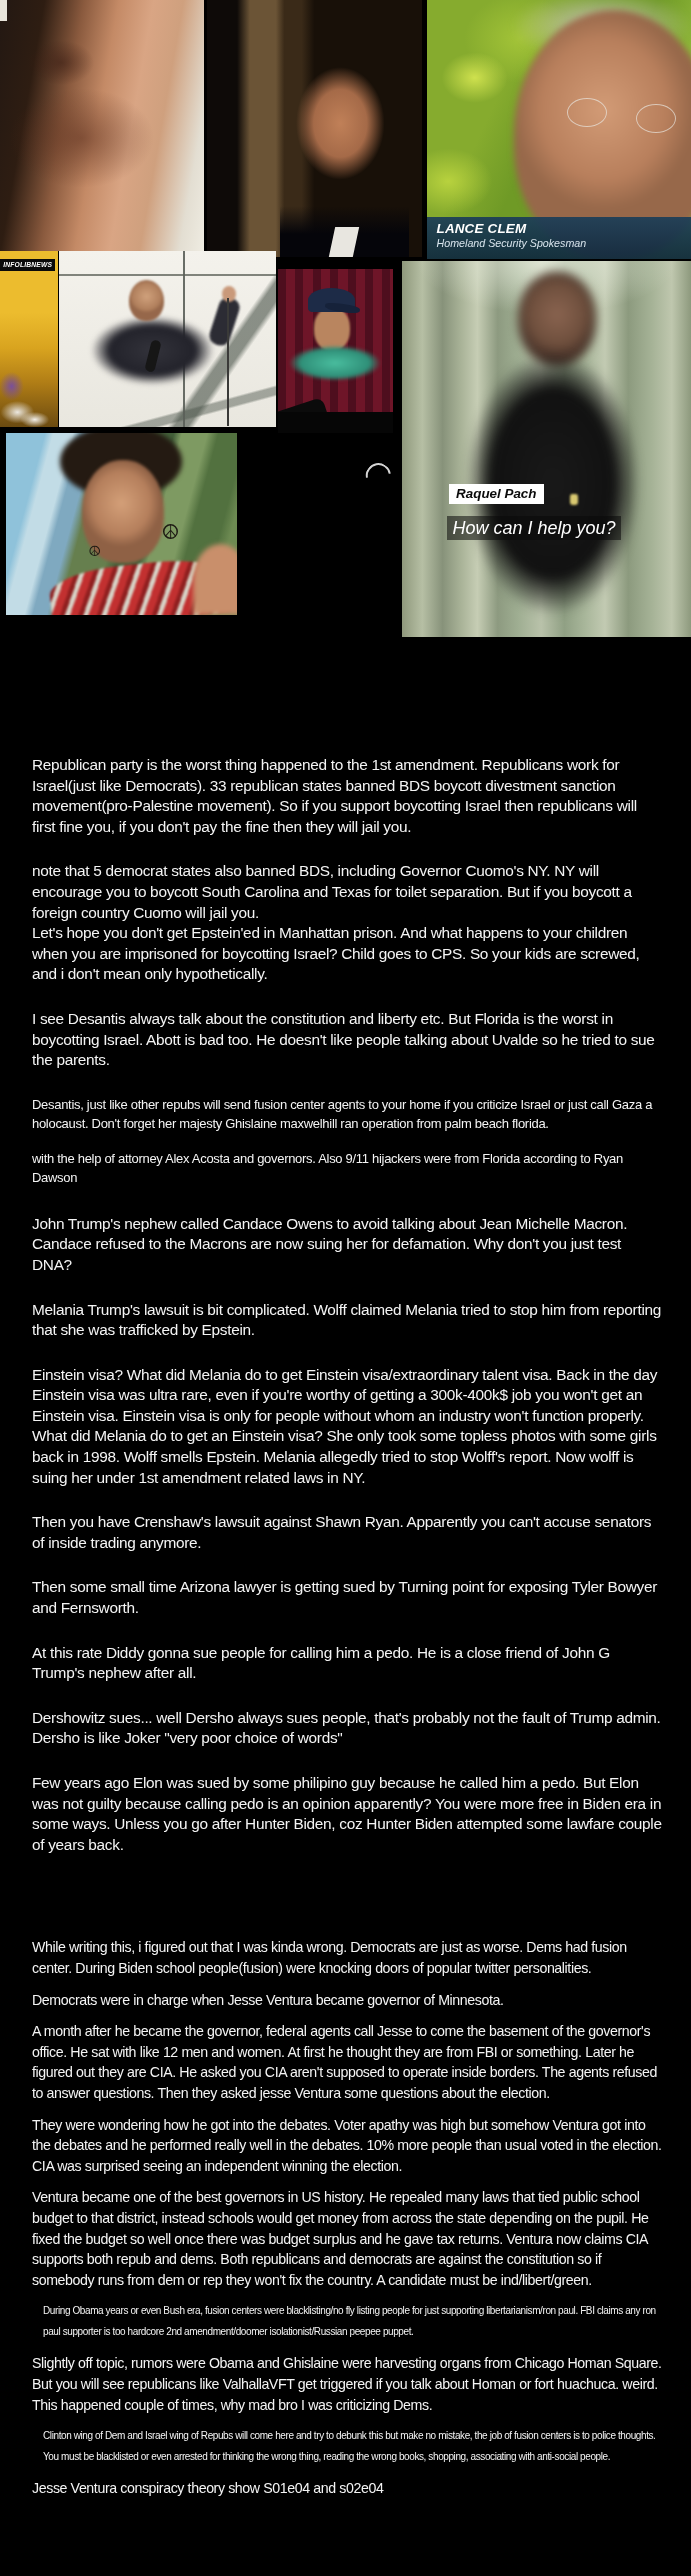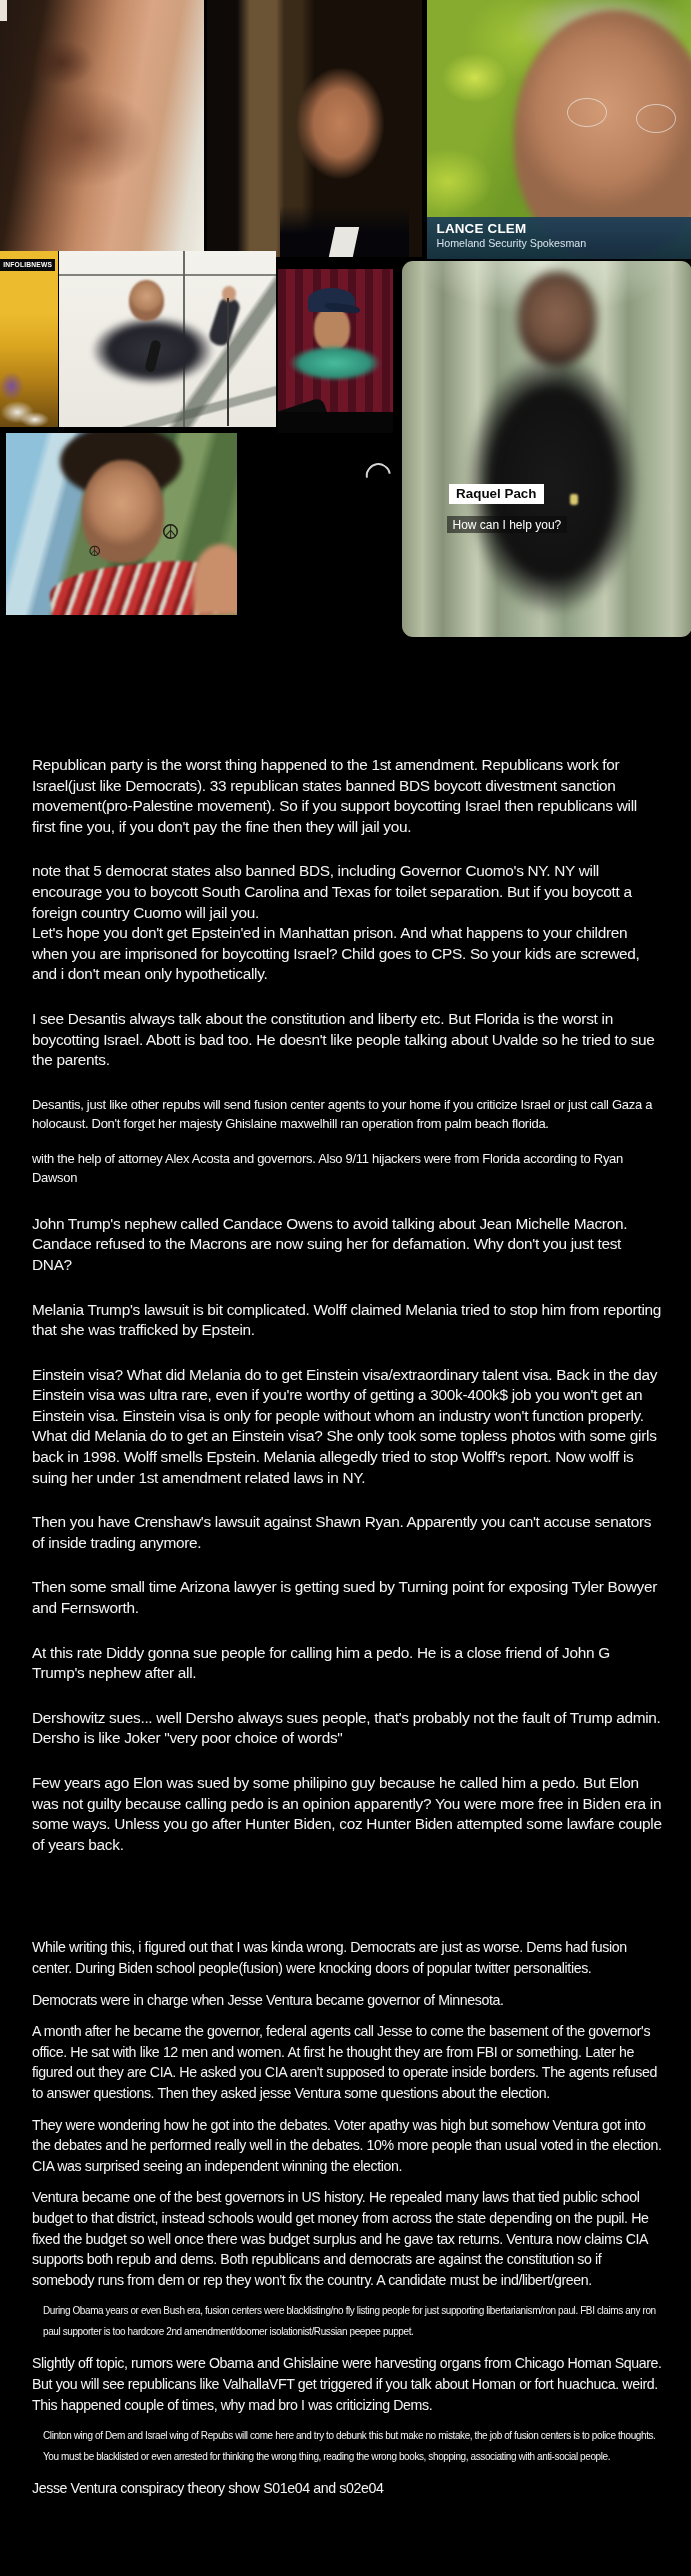--- a/index.html
+++ b/index.html
@@ -1,20 +1,20 @@
 <!DOCTYPE html>
 <html style="font-size:12.7px"><head>
 <meta charset="utf-8">
 <style>
   html,body{margin:0;padding:0;background:#000;}
   .canvas{position:relative;width:692px;height:2576px;background:#000;overflow:hidden;
           font-family:"Liberation Sans","DejaVu Sans",sans-serif;}
   
   #collage{position:absolute;left:0;top:0;width:692px;height:636px;background:#000;}
-  .tile{position:absolute;overflow:hidden;}
+  .tile{position:absolute;overflow:hidden;font-style:italic;}
   .blob{position:absolute;}
   
   .tile-a{left:0;top:0;width:204px;height:251px;
     background:
       radial-gradient(103px 71px at 40% 55%, rgba(90,45,28,.55), transparent 70%),
       radial-gradient(47px 32px at 30% 25%, rgba(60,30,20,.6), transparent 70%),
       linear-gradient(100deg,#231812 0%,#2e1d12 18%,#8a5a3e 34%,#c48a66 48%,#d9a584 62%,#cfa07e 74%,#e3ded2 90%,#efece2 100%);}
   .sliver{left:0;top:0;width:7.1px;height:20.6px;background:#e8e4da;}
   
   .tile-b{left:207px;top:0;width:215px;height:257px;
@@ -75,29 +75,29 @@
   .cap-e{left:30px;top:19px;width:47px;height:24px;border-radius:50% 50% 12% 12%;background:#1d2b47;}
   .brim-e{left:47px;top:35px;width:35px;height:8px;border-radius:40%;background:#16223a;transform:rotate(8deg);}
   .face-e{left:36px;top:38px;width:36px;height:44px;border-radius:46%;background:#b9855f;filter:blur(0.8px);}
   .hoodie-e{left:11px;top:76px;width:92px;height:82px;
     background:radial-gradient(closest-side at 50% 22%, #49bd9e, #2f8f78 75%, rgba(0,0,0,0));filter:blur(1.6px);}
   .mic-e{left:-6.3px;bottom:-8px;width:57px;height:36px;background:#0b0b0b;border-radius:8px;transform:rotate(-18deg);}
   
   .tile-f{left:402px;top:261px;width:290px;height:376px;
     background:
       radial-gradient(174px 71px at 50% 0%, rgba(235,240,225,.75), transparent 75%),
-      linear-gradient(90deg,#8f987c 0%,#b6bfa4 7%,#87927a 14%,#a7b196 20%,#c6cdb4 26%,#8d9a80 33%,#9fae92 40%,#b9c2aa 48%,#90a084 56%,#a8b69a 63%,#c2cab2 70%,#8c9a7e 78%,#a5b296 86%,#bfc7ae 93%,#8b977b 100%); border-radius: 11px;}
+      linear-gradient(90deg,#8f987c 0%,#b6bfa4 7%,#87927a 14%,#a7b196 20%,#c6cdb4 26%,#8d9a80 33%,#9fae92 40%,#b9c2aa 48%,#90a084 56%,#a8b69a 63%,#c2cab2 70%,#8c9a7e 78%,#a5b296 86%,#bfc7ae 93%,#8b977b 100%);}
   .head-f{left:40%;top:3%;width:27%;height:25%;border-radius:48%;
     background:radial-gradient(closest-side at 50% 45%, #8a6450, #6d4e3c 75%, #4a342a);filter:blur(4.7px);}
   .torso-f{left:22%;top:24%;width:60%;height:78%;
     background:radial-gradient(closest-side at 50% 45%, #191919, #111111 70%, rgba(10,10,10,0));filter:blur(4px);}
   .glint-f{left:58%;top:62%;width:8px;height:11px;background:#d8c870;border-radius:2.4px;filter:blur(0.8px);}
   .nameplate{position:absolute;left:47px;top:223px;background:#ffffff;color:#0a0a0a;font-weight:bold;
     font-size:13.4px;padding:2.4px 7.1px;white-space:nowrap;}
-  .caption{position:absolute;left:45px;top:255px;color:#ffffff;font-size:12px;
+  .caption{position:absolute;left:45px;top:255px;color:#ffffff;font-size:18px;
     background:rgba(10,10,10,.55);padding:1.6px 5.5px;white-space:nowrap;}
   
   .tile-g{left:6.3px;top:433px;width:231px;height:182px;
     background:linear-gradient(105deg,#8fc2da 0 14%, #c2dce6 17% 24%, #7fa9c0 27% 32%, #667f4e 36% 48%, #43603a 52% 60%, #7e9a62 63% 72%, #52713f 76% 86%, #6d8a52 90% 100%);}
   .hair-g{left:54px;top:-8px;width:122px;height:73px;border-radius:50%;background:#241a12;filter:blur(2.4px);}
   .face-g{left:76px;top:27px;width:82px;height:103px;border-radius:48% 48% 44% 44%;
     background:radial-gradient(closest-side at 48% 42%, #d39f78, #b57f5c 72%, #8f6145);filter:blur(1.6px);}
   .earring{position:absolute;color:#1c1812;font-size:20.6px;line-height:20.6px;}
   .earring1{left:155px;top:89px;}
   .earring2{left:82px;top:111px;font-size:14.2px;line-height:14.2px;}

